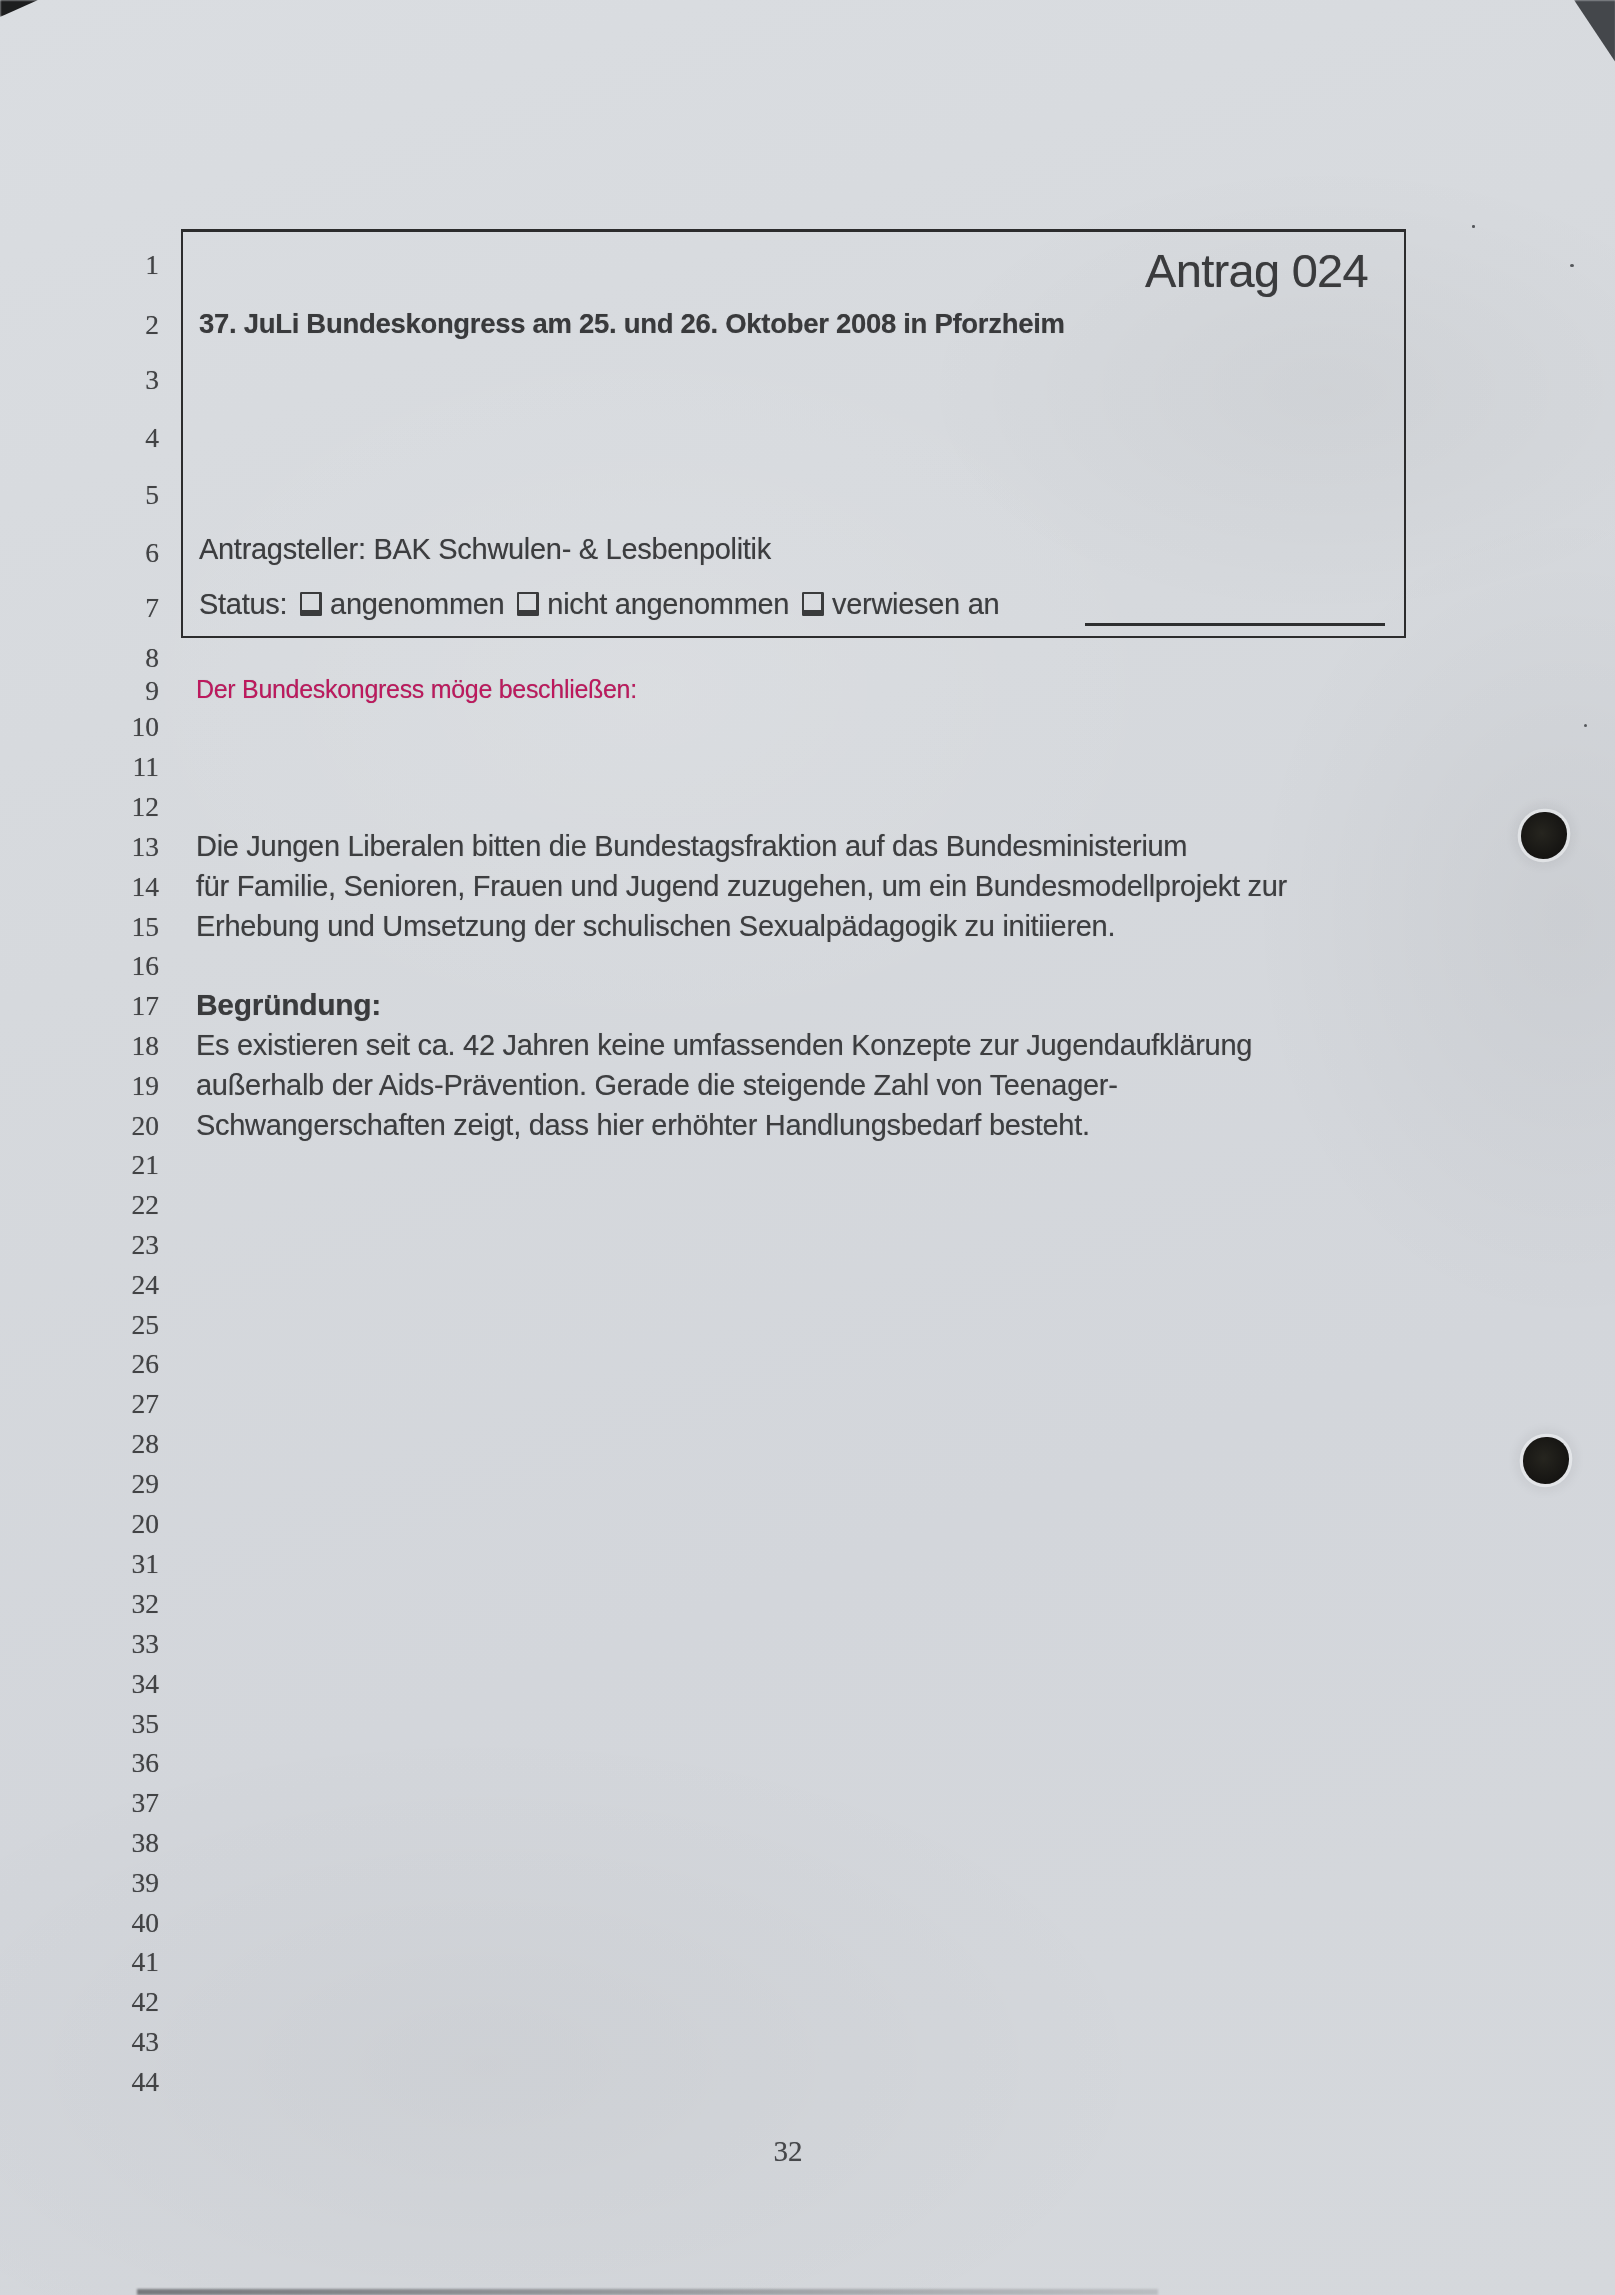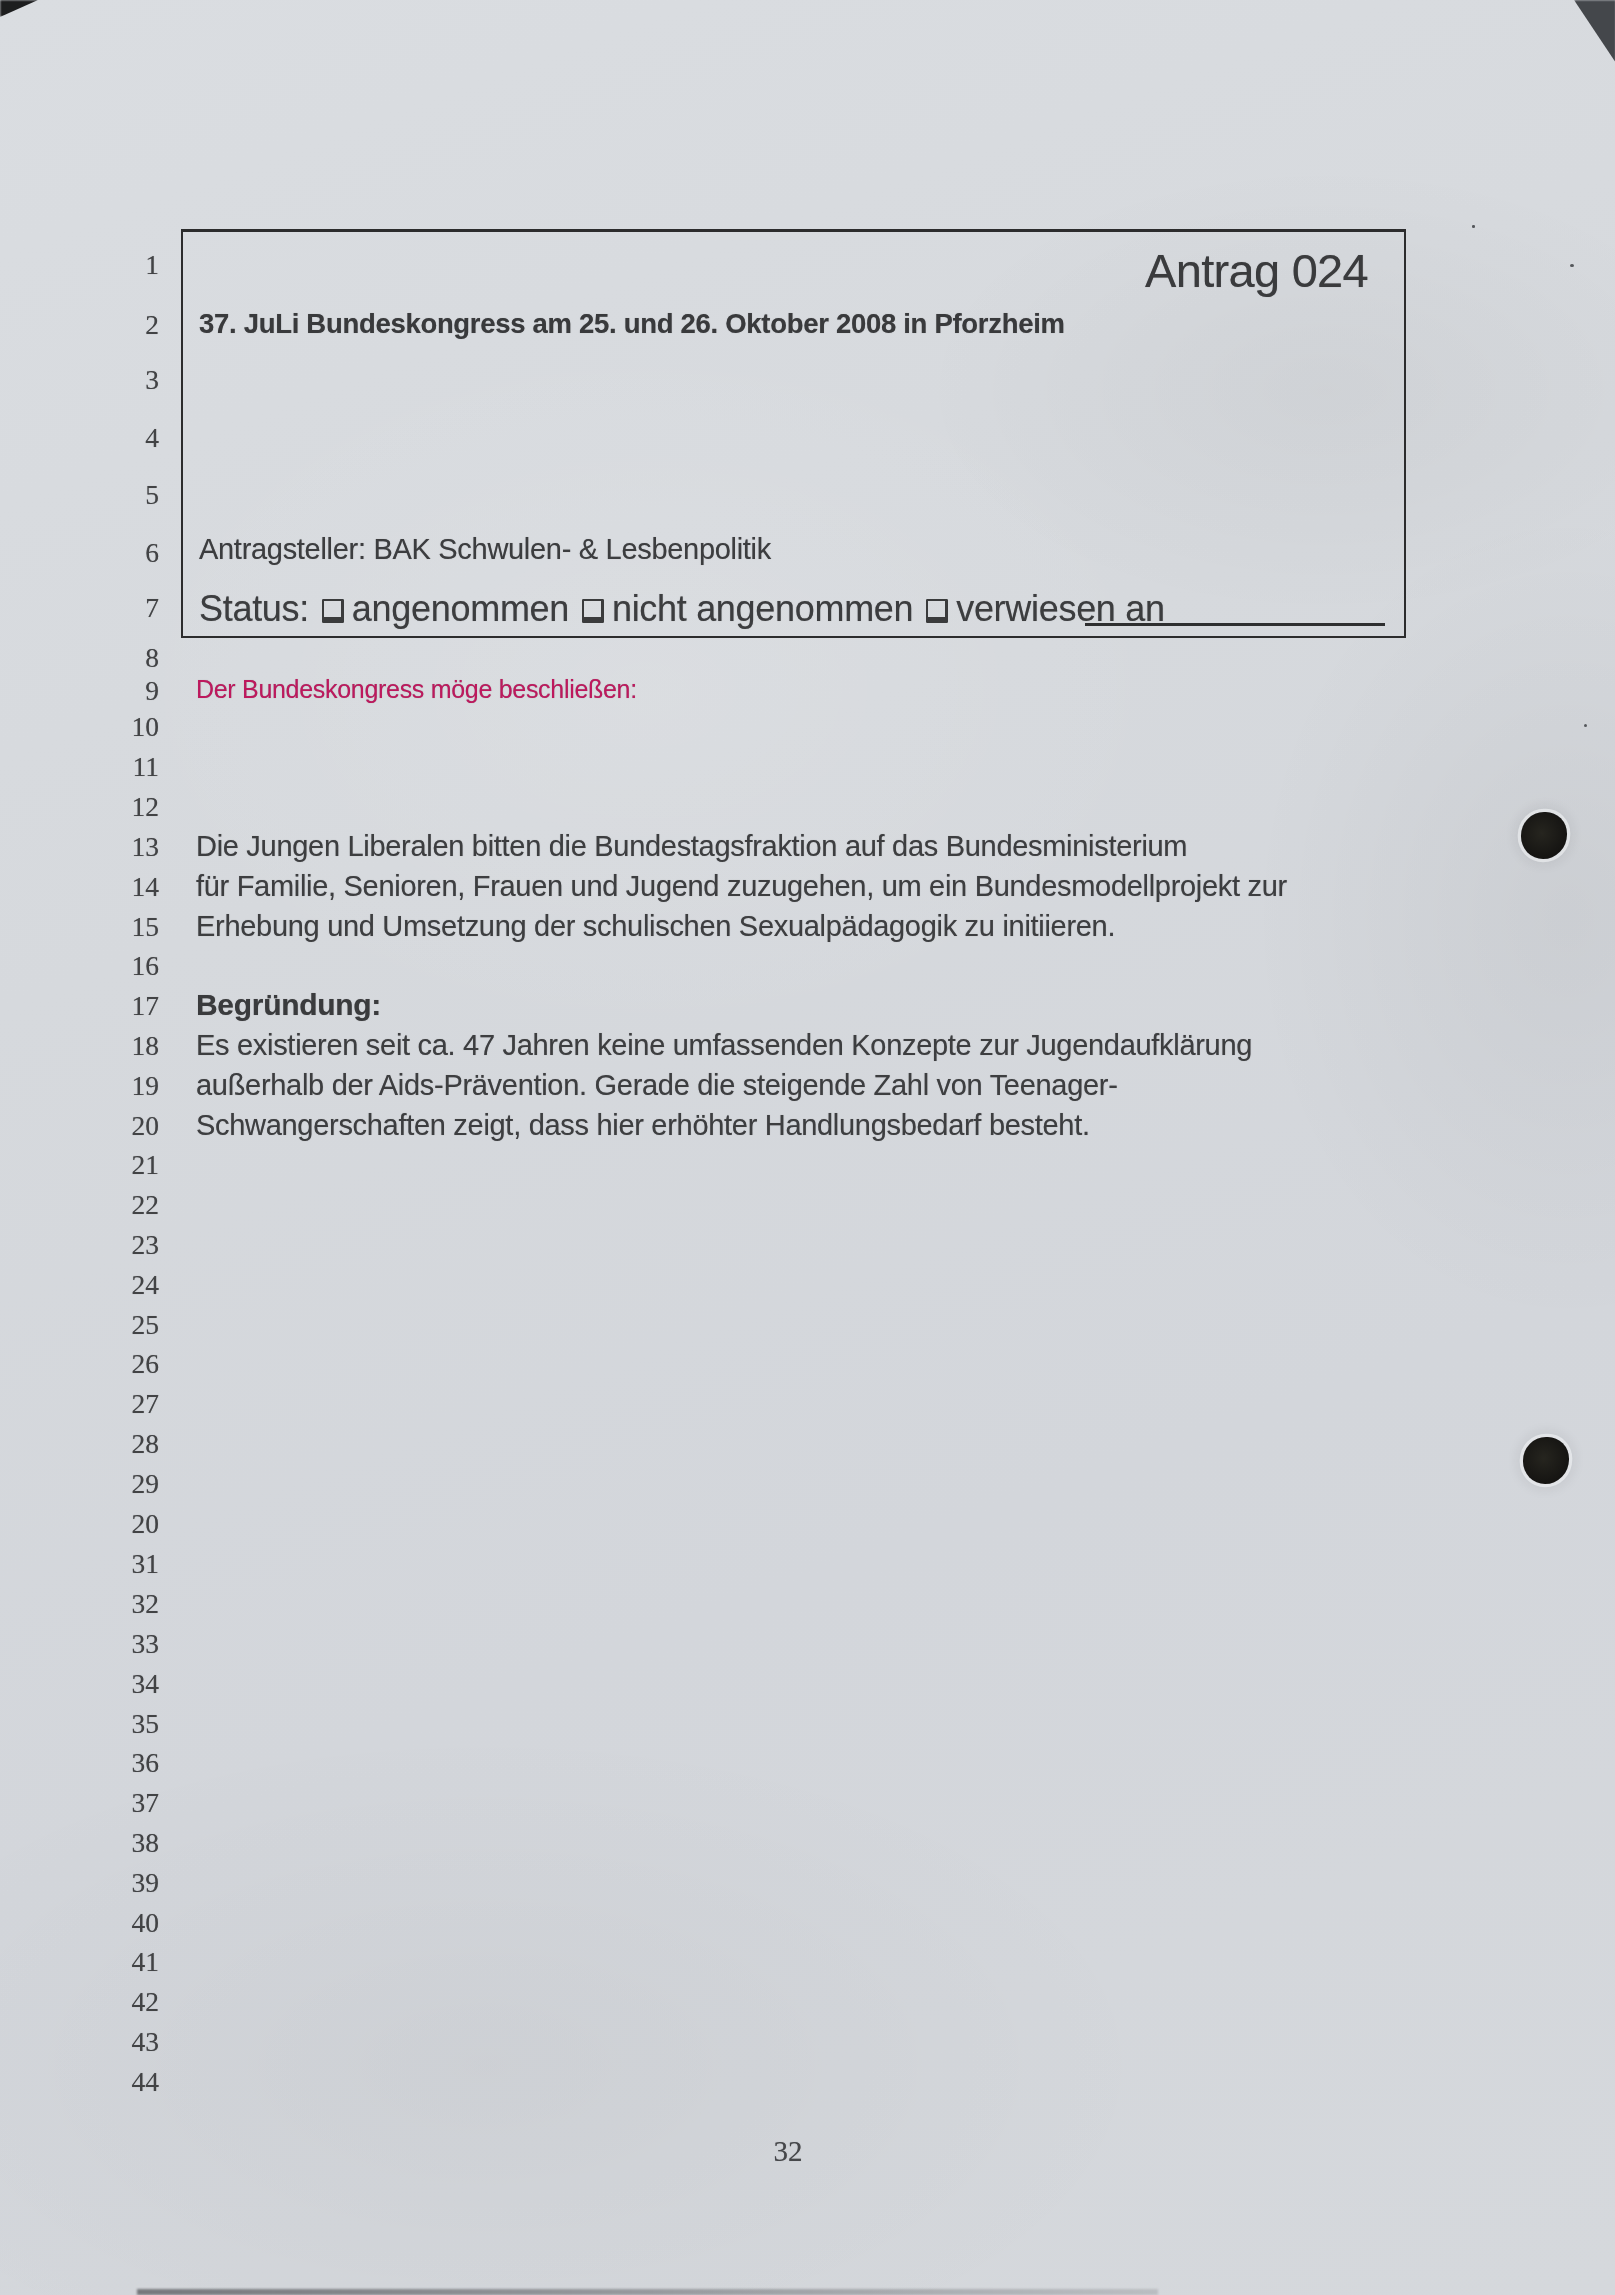--- a/index.html
+++ b/index.html
@@ -61,21 +61,21 @@
     font-size:27.5px;font-weight:bold;letter-spacing:-0.3px;color:#393a3c;
     text-shadow:0 0 0.7px rgba(57,58,60,0.5);white-space:nowrap;
   }
   .antragsteller-line{
     position:absolute;left:199px;top:533px;
     font-size:29px;letter-spacing:-0.3px;color:#3c3d3f;
     text-shadow:0 0 0.7px rgba(60,61,63,0.5);white-space:nowrap;
   }
   .status-line{
     position:absolute;left:199px;top:588px;
-    font-size:36px;letter-spacing:-0.3px;color:#3c3d3f;
+    font-size:29px;letter-spacing:-0.3px;color:#3c3d3f;
     text-shadow:0 0 0.7px rgba(60,61,63,0.5);white-space:nowrap;
   }
   .checkbox{
     display:inline-block;width:17px;height:16.4px;box-sizing:content-box;
     border:2.6px solid #3a3b3c;border-bottom-width:6.5px;border-right-width:3.9px;
     margin:0 7.9px 0 13px;transform:translateY(2px);border-radius:1.3px;
   }
   .status-underline{
     position:absolute;left:1085px;top:623px;width:300px;height:2.6px;background:#2e2f30;
   }
@@ -187,20 +187,20 @@
 
   <div class="para para-1">
     <div class="para-line">Die Jungen Liberalen bitten die Bundestagsfraktion auf das Bundesministerium</div>
     <div class="para-line">für Familie, Senioren, Frauen und Jugend zuzugehen, um ein Bundesmodellprojekt zur</div>
     <div class="para-line">Erhebung und Umsetzung der schulischen Sexualpädagogik zu initiieren.</div>
   </div>
 
   <div class="begruendung-heading">Begründung:</div>
 
   <div class="para para-2">
-    <div class="para-line">Es existieren seit ca. 47 Jahren keine umfassenden Konzepte zur Jugendaufklärung</div>
+    <div class="para-line">Es existieren seit ca. 42 Jahren keine umfassenden Konzepte zur Jugendaufklärung</div>
     <div class="para-line">außerhalb der Aids-Prävention. Gerade die steigende Zahl von Teenager-</div>
     <div class="para-line">Schwangerschaften zeigt, dass hier erhöhter Handlungsbedarf besteht.</div>
   </div>
 
   <div class="page-number">32</div>
 </div>
 
 
 </body></html>

